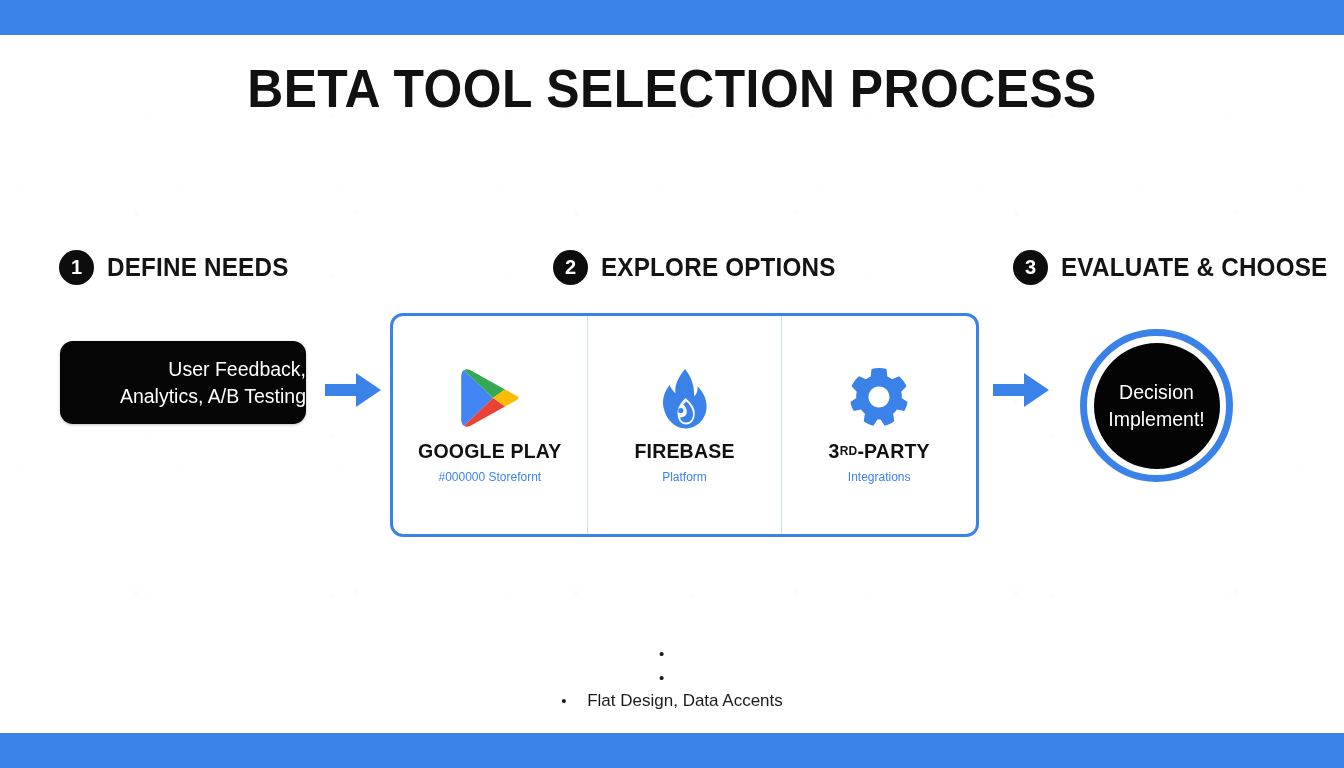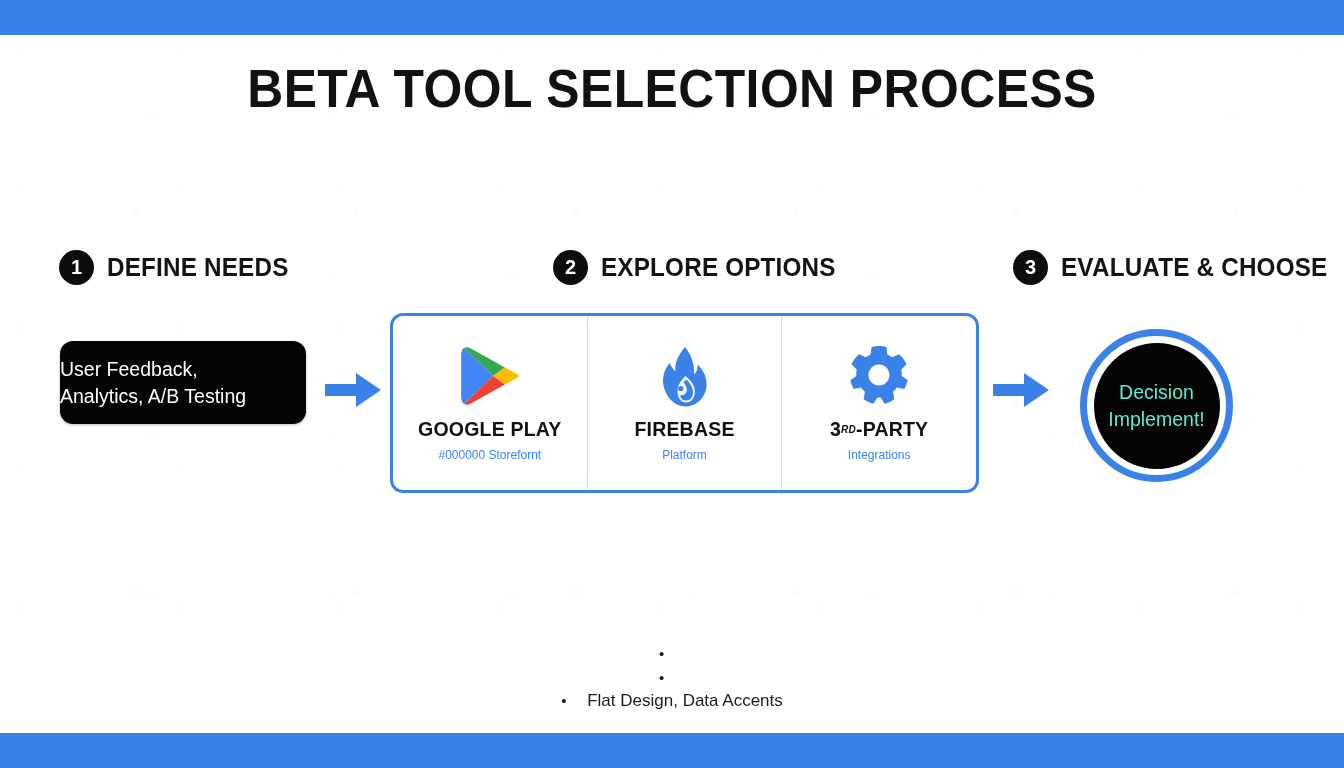--- a/index.html
+++ b/index.html
@@ -98,21 +98,21 @@
   .input-box {
     position: absolute;
     top: 341px;
     left: 60px;
     width: 246px;
     height: 83px;
     background: #050505;
     border-radius: 13px;
     display: flex;
     flex-direction: column;
-    align-items: flex-start;
+    align-items: flex-end;
     justify-content: center;
     color: #ffffff;
     font-size: 19.5px;
     line-height: 27px;
     text-align: center;
     box-shadow: 0 1px 3px rgba(0,0,0,0.25);
   }
 
   
   .arrow {
@@ -122,21 +122,21 @@
   }
   .arrow-1 { top: 373px; left: 325px; }
   .arrow-2 { top: 373px; left: 993px; }
 
   
   .options-card {
     position: absolute;
     top: 313px;
     left: 390px;
     width: 589px;
-    height: 180px;
+    height: 224px;
     box-sizing: border-box;
     border: 3px solid #3b82e8;
     border-radius: 13px;
     background: #ffffff;
     display: flex;
     overflow: hidden;
   }
   .option-cell {
     flex: 1 1 0;
     display: flex;
@@ -159,24 +159,23 @@
   }
   .option-name {
     font-size: 19.5px;
     font-weight: bold;
     color: #111111;
     letter-spacing: 0.2px;
     white-space: nowrap;
     margin-bottom: 7px;
   }
   .option-name .sup {
-    font-size: 10px;
+    font-size: 12px;
     vertical-align: 3px;
     font-weight: bold;
-    font-style: italic;
   }
   .option-sub {
     font-size: 12px;
     color: #3b82f6;
     white-space: nowrap;
   }
 
   
   .decision {
     position: absolute;
@@ -190,21 +189,21 @@
     box-sizing: border-box;
     display: flex;
     align-items: center;
     justify-content: center;
   }
   .decision-core {
     width: 126px;
     height: 126px;
     border-radius: 50%;
     background: #040404;
-    color: #5eead4;
+    color: #ffffff;
     display: flex;
     flex-direction: column;
     align-items: center;
     justify-content: center;
     font-size: 19.5px;
     line-height: 27px;
     text-align: center;
   }
 
   

